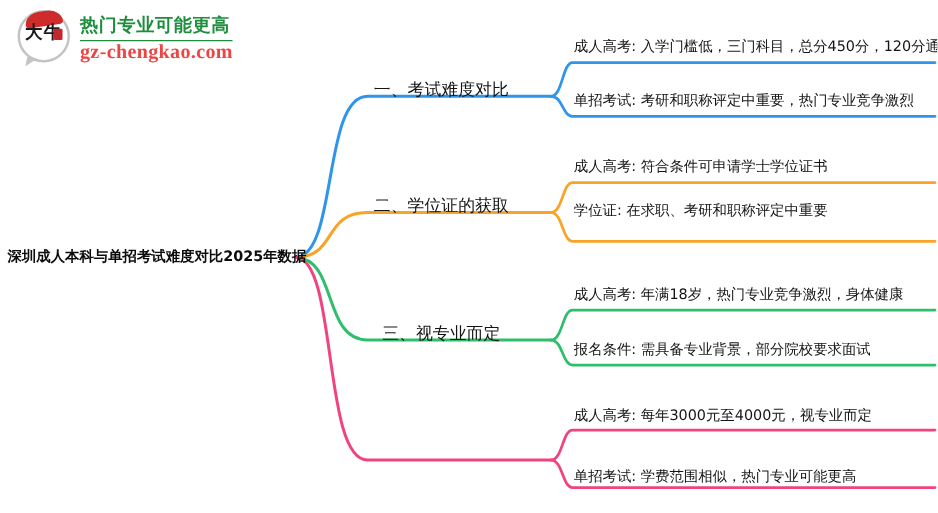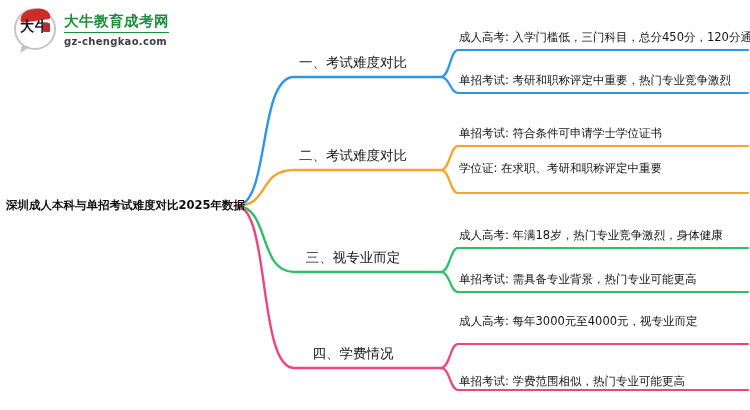--- a/index.html
+++ b/index.html
@@ -17,27 +17,27 @@
   .logo-cap{position:absolute;left:4px;top:-1px;width:30px;height:12px;background:#ce2b2b;
     border-radius:15px 15px 4px 4px / 12px 12px 3px 3px;transform:rotate(-8deg);}
   .logo-chars{position:absolute;left:0;top:9px;width:100%;text-align:center;
     font-weight:bold;font-size:14px;line-height:15px;color:#1a1a1a;letter-spacing:1px;}
   .logo-seal{position:absolute;right:4px;top:13px;width:7px;height:9px;background:#c1272d;border-radius:1px;}
   .logo-tail{position:absolute;left:5px;bottom:-6px;width:0;height:0;
     border-left:8px solid #c4c4c4;border-bottom:8px solid transparent;transform:rotate(12deg);}
   .brand{margin-left:8px;padding-top:4px;}
   .brand-name{font-size:14.5px;font-weight:bold;color:#1e8e3e;letter-spacing:0.5px;line-height:18px;}
   .brand-divider{height:1px;background:#1e8e3e;margin:2px 0 2px 0;width:100%;}
-  .brand-domain{font-size:10px;font-weight:bold;color:#404040;letter-spacing:0.3px;line-height:14px;}
+  .brand-domain{font-size:16px;font-weight:bold;color:#ef4444;letter-spacing:0.3px;line-height:14px;font-family:Liberation Serif, serif;}
 
   
   .central-topic{position:absolute;left:6px;top:195px;height:20px;line-height:20px;
     font-size:11.5px;font-weight:700;white-space:nowrap;color:#0d0d0d;}
   .branch-label{position:absolute;left:265px;width:176px;height:21px;line-height:21px;
-    text-align:center;font-size:13.5px;color:#141414;white-space:nowrap;}
+    text-align:center;font-size:13.5px;color:#141414;white-space:nowrap;margin-top:10px;}
   .leaf-label{position:absolute;left:459px;height:20px;line-height:20px;
     font-size:11.5px;color:#141414;white-space:nowrap;}
 </style>
 </head>
 <body>
 
 <div class="canvas">
 
   <svg class="connectors" viewBox="0 0 750 410">
 
@@ -59,35 +59,34 @@
   </svg>
 
   <div class="logo">
     <div class="logo-icon">
       <div class="logo-cap"></div>
       <div class="logo-chars">大牛</div>
       <div class="logo-seal"></div>
       <div class="logo-tail"></div>
     </div>
     <div class="brand">
-      <div class="brand-name">大牛教育成考网</div>
+      <div class="brand-name">热门专业可能更高</div>
       <div class="brand-divider"></div>
       <div class="brand-domain">gz-chengkao.com</div>
     </div>
   </div>
 
   <div class="central-topic">深圳成人本科与单招考试难度对比2025年数据</div>
 
   <div class="branch-label" style="top:52px">一、考试难度对比</div>
-  <div class="branch-label" style="top:145px">二、考试难度对比</div>
+  <div class="branch-label" style="top:145px">二、学位证的获取</div>
   <div class="branch-label" style="top:247px">三、视专业而定</div>
-  <div class="branch-label" style="top:343px">四、学费情况</div>
 
   <div class="leaf-label" style="top:27px">成人高考: 入学门槛低，三门科目，总分450分，120分通过</div>
   <div class="leaf-label" style="top:70px">单招考试: 考研和职称评定中重要，热门专业竞争激烈</div>
-  <div class="leaf-label" style="top:123px">单招考试: 符合条件可申请学士学位证书</div>
+  <div class="leaf-label" style="top:123px">成人高考: 符合条件可申请学士学位证书</div>
   <div class="leaf-label" style="top:158px">学位证: 在求职、考研和职称评定中重要</div>
   <div class="leaf-label" style="top:225px">成人高考: 年满18岁，热门专业竞争激烈，身体健康</div>
-  <div class="leaf-label" style="top:269px">单招考试: 需具备专业背景，热门专业可能更高</div>
-  <div class="leaf-label" style="top:311px">成人高考: 每年3000元至4000元，视专业而定</div>
+  <div class="leaf-label" style="top:269px">报名条件: 需具备专业背景，部分院校要求面试</div>
+  <div class="leaf-label" style="top:322px">成人高考: 每年3000元至4000元，视专业而定</div>
   <div class="leaf-label" style="top:371px">单招考试: 学费范围相似，热门专业可能更高</div>
 
 </div>
 
 </body></html>

